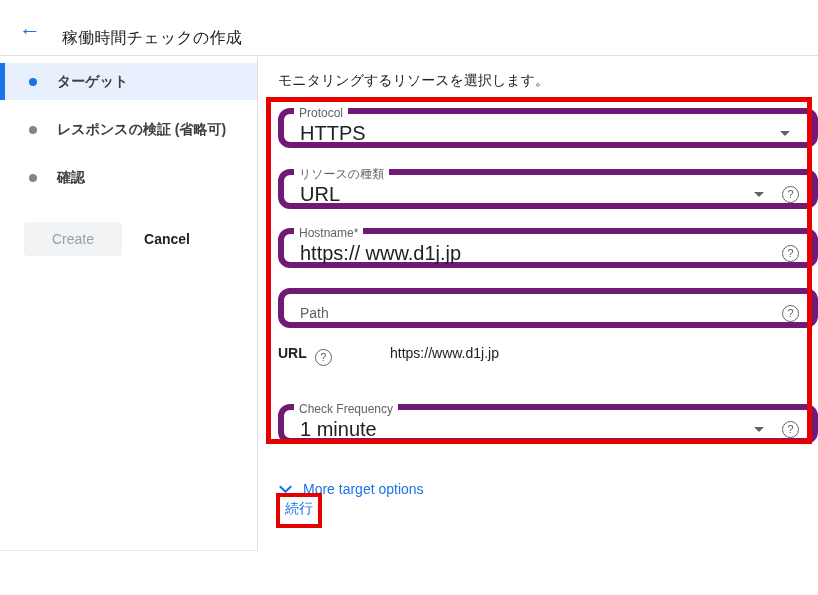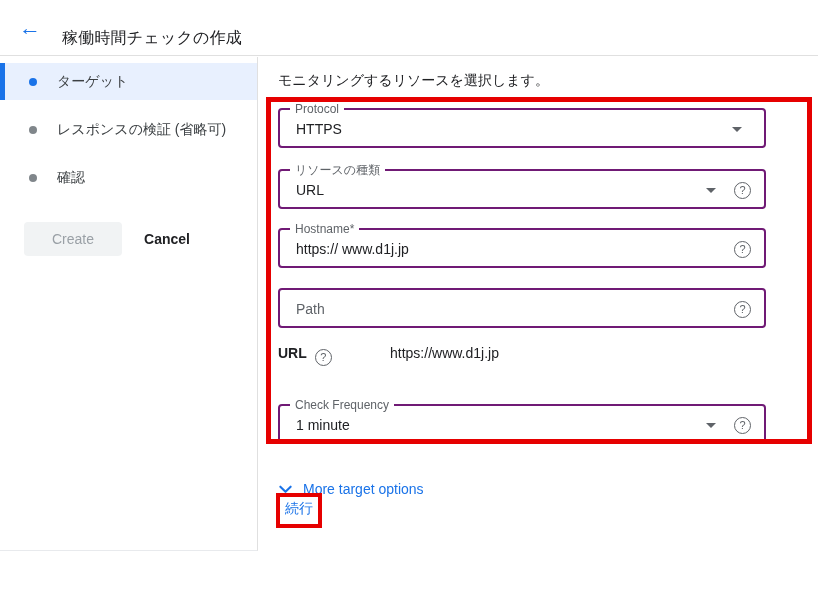--- a/index.html
+++ b/index.html
@@ -12,21 +12,21 @@
             border-bottom:1px solid #e0e0e0; display:flex; align-items:center; }
   .back-btn { width:40px; height:40px; margin-left:10px; border:none; background:transparent;
               color:#1a73e8; font-size:22px; line-height:40px; cursor:pointer; }
   .page-title { font-size:16px; color:#202124; margin-left:12px; letter-spacing:.2px;margin-top:22px; }
 
   
   .sidebar { position:absolute; top:57px; left:0; width:258px; height:494px; background:#fff;
              border-right:1px solid #e0e0e0; border-bottom:1px solid #e8eaed; }
   .steps { padding-top:6px; }
   .step { position:relative; display:flex; align-items:center; padding:7px 16px 7px 29px;
-          margin-bottom:11px; cursor:pointer; }
+          margin-bottom:11px; cursor:pointer;font-weight:bold; }
   .step .bullet { width:8px; height:8px; border-radius:50%; background:#80868b; flex:0 0 8px; }
   .step .step-label { margin-left:20px; font-size:14px; line-height:23px; color:#3c4043; max-width:186px; }
   .step.active { background:#e8f0fe; }
   .step.active::before { content:""; position:absolute; left:0; top:0; bottom:0; width:5px; background:#1a73e8; }
   .step.active .bullet { background:#1a73e8; }
 
   .side-actions { display:flex; align-items:center; margin:26px 0 0 24px; }
   .create-btn { min-width:72px; height:34px; padding:0 28px; border:none; border-radius:4px;
                 background:#f1f3f4; color:#9aa0a6; font-size:14px; font-weight:500;
                 font-family:inherit; cursor:default; }
@@ -35,25 +35,25 @@
 
   
   .main { position:absolute; top:57px; left:258px; width:560px; height:494px; background:#fff; }
   .intro { position:absolute; top:15px; left:20px; font-size:14px; color:#202124; }
 
   .annotation-box { position:absolute; left:8px; top:40px; width:546px; height:347px;
                     border:5px solid #e60000; pointer-events:none; z-index:5; }
   .annotation-box-small { position:absolute; left:18px; top:436px; width:46px; height:35px;
                     border:4px solid #e60000; pointer-events:none; z-index:5; }
 
-  .field { position:absolute; left:20px; width:488px; height:40px; background:#fff;
-           border:2px solid #701a75; border-radius:4px; cursor:pointer; }
+  .field { position:absolute; left:20px; width:540px; height:40px; background:#fff;
+           border:6px solid #701a75; border-radius:12px; cursor:pointer; }
   .field .flabel { position:absolute; top:-8px; left:10px; padding:0 5px; background:#fff;
                    font-size:12px; line-height:15px; color:#5f6368; white-space:nowrap; }
-  .field .fvalue { position:absolute; left:16px; top:0; line-height:38px; font-size:14px; color:#202124; }
+  .field .fvalue { position:absolute; left:16px; top:0; line-height:38px; font-size:20px; color:#202124; }
   .field .fplaceholder { position:absolute; left:16px; top:0; line-height:38px; font-size:14px; color:#5f6368; }
   .caret { position:absolute; top:17px; width:0; height:0; border-left:5px solid transparent;
            border-right:5px solid transparent; border-top:5px solid #5f6368; }
   .caret.pos-end { right:22px; }
   .caret.pos-mid { right:48px; }
   .help { position:absolute; right:13px; top:11px; width:17px; height:17px; border:1.4px solid #5f6368;
           border-radius:50%; color:#5f6368; font-size:11px; line-height:14px; text-align:center;
           cursor:pointer; background:#fff; }
   .help.inline { position:static; display:inline-block; margin-left:8px; vertical-align:-3px; }
 

